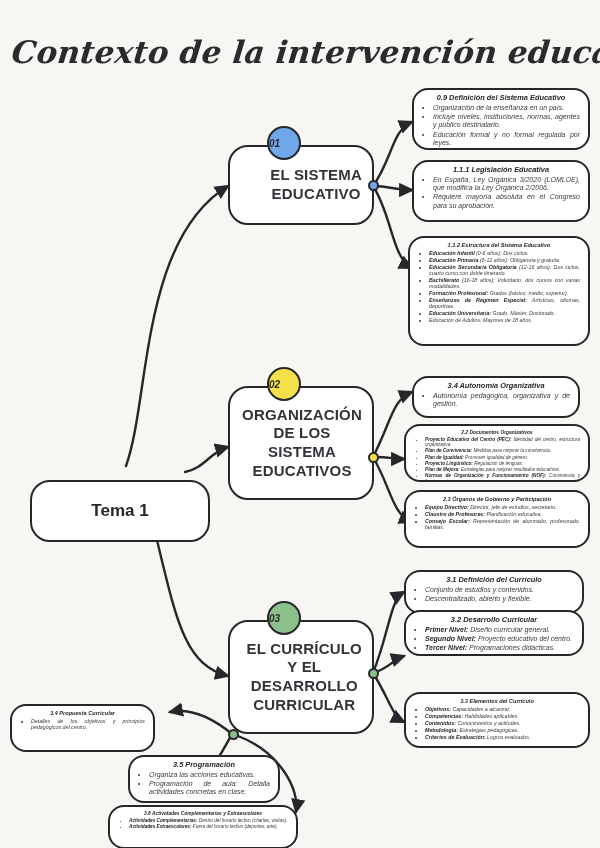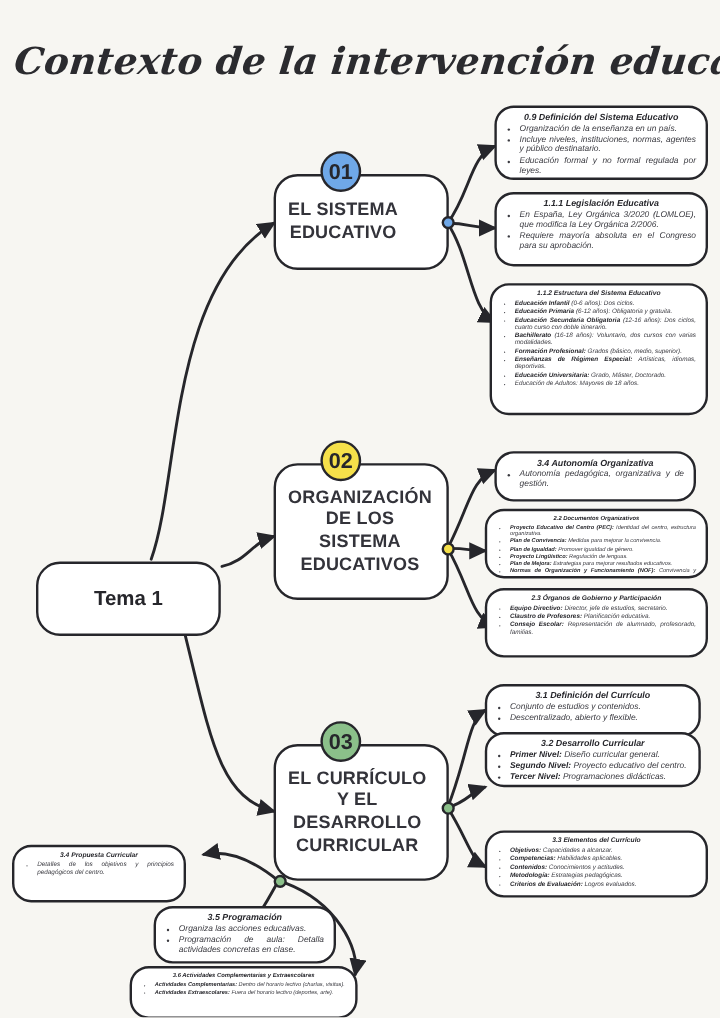--- a/index.html
+++ b/index.html
@@ -52,43 +52,44 @@
     display: flex; align-items: center; justify-content: center;
   }
   .root-label {
     font-size: 17px;
     font-weight: bold;
     color: #26262b;
   }
 
   .main-node {
     border-radius: 20px;
-    display: flex; align-items: center; justify-content: flex-start;
+    display: flex; align-items: center; justify-content: flex-end;
     text-align: center;
     padding: 6px 10px;
   }
   .main-label {
     font-size: 15px;
     font-weight: bold;
     color: #33333a;
     line-height: 1.25;
     letter-spacing: .2px;
     white-space: pre-line;
   }
 
   
   .badge {
     position: absolute;
     width: 34px; height: 34px;
     border-radius: 50%;
     border: 2.5px solid #26262b;
-    display: flex; align-items: center; justify-content: center;
-    font-size: 18px; font-weight: bold;
+    display: flex; align-items: center; 
+    font-size: 10px; font-weight: bold;
     color: #26262b;
     z-index: 5;
+    font-style: italic;
   }
 
   
   .dot {
     position: absolute;
     width: 11px; height: 11px;
     border-radius: 50%;
     border: 2px solid #26262b;
     z-index: 4;
   }
@@ -166,21 +167,21 @@
       <path d="M373,673 C390,700 392,716 404,722" marker-end="url(#arrow)"></path>
 
       <path d="M232,734 C210,716 190,708 170,712" marker-end="url(#arrow)"></path>
       <path d="M232,734 C222,752 216,764 205,772" marker-end="url(#arrow)"></path>
       <path d="M238,736 C280,752 300,790 296,812" marker-end="url(#arrow)"></path>
     </g>
   </svg>
 
   <div class="title">Contexto de la intervención educativa.</div>
 
-  <div class="node root" style="left:30px; top:468px; width:154px; height:62px;">
+  <div class="node root" style="left:30px; top:480px; width:180px; height:62px;">
     <span class="root-label">Tema 1</span>
   </div>
 
   <div class="node main-node" style="left:228px; top:145px; width:146px; height:80px;">
     <span class="main-label">EL SISTEMA
 EDUCATIVO</span>
   </div>
   <div class="badge" style="left:267px; top:126px; background:#6fa8e8;">
     <span>01</span>
   </div>

